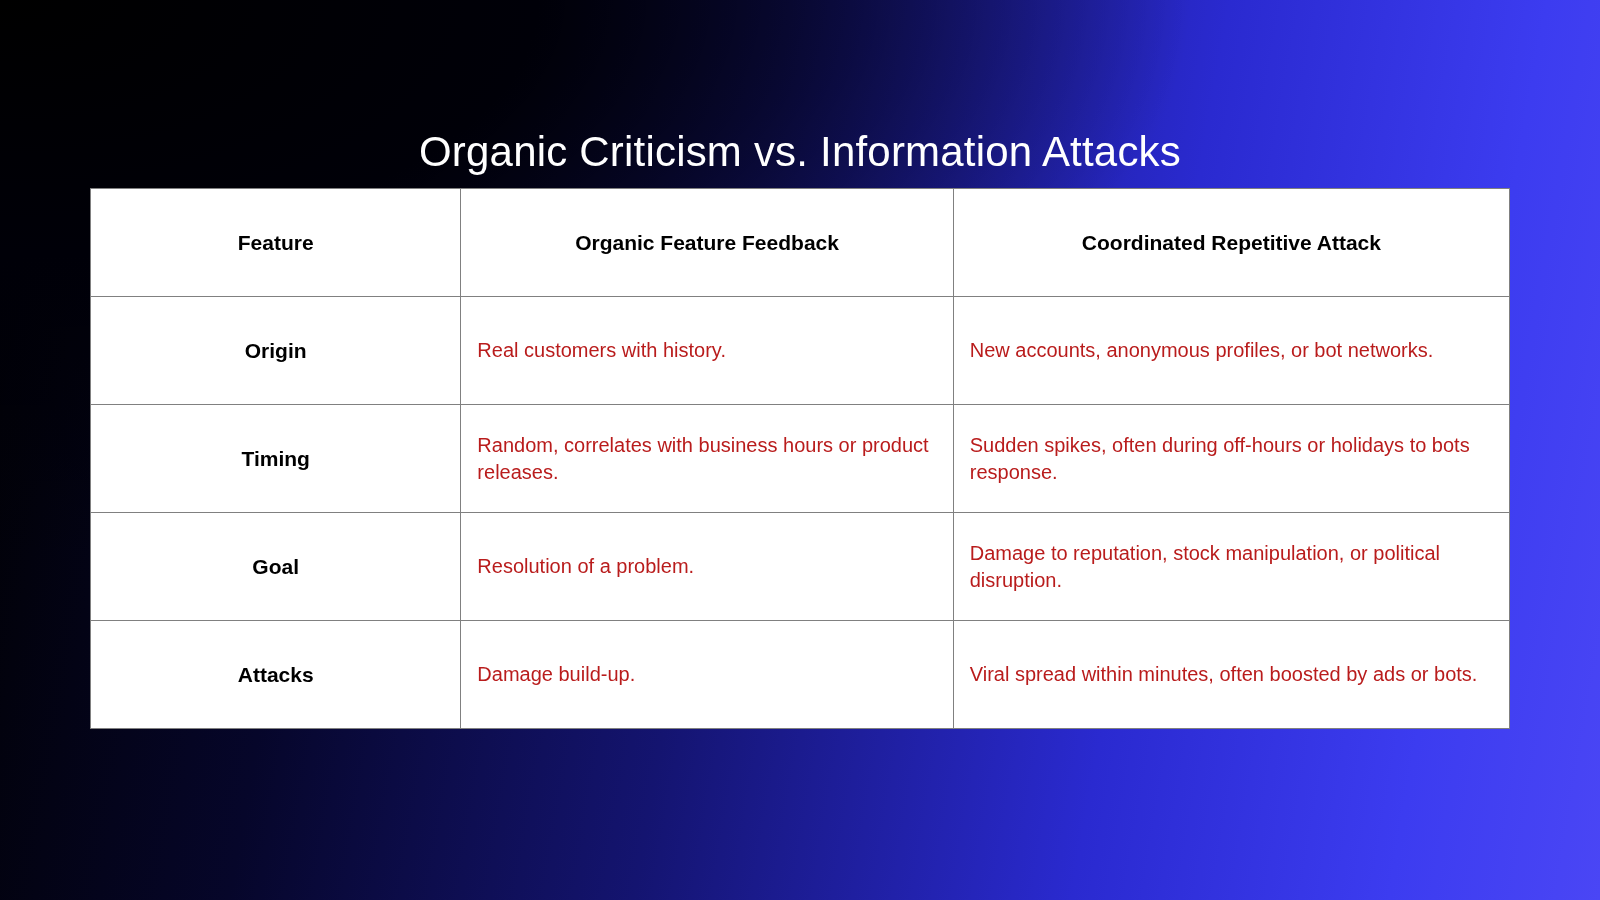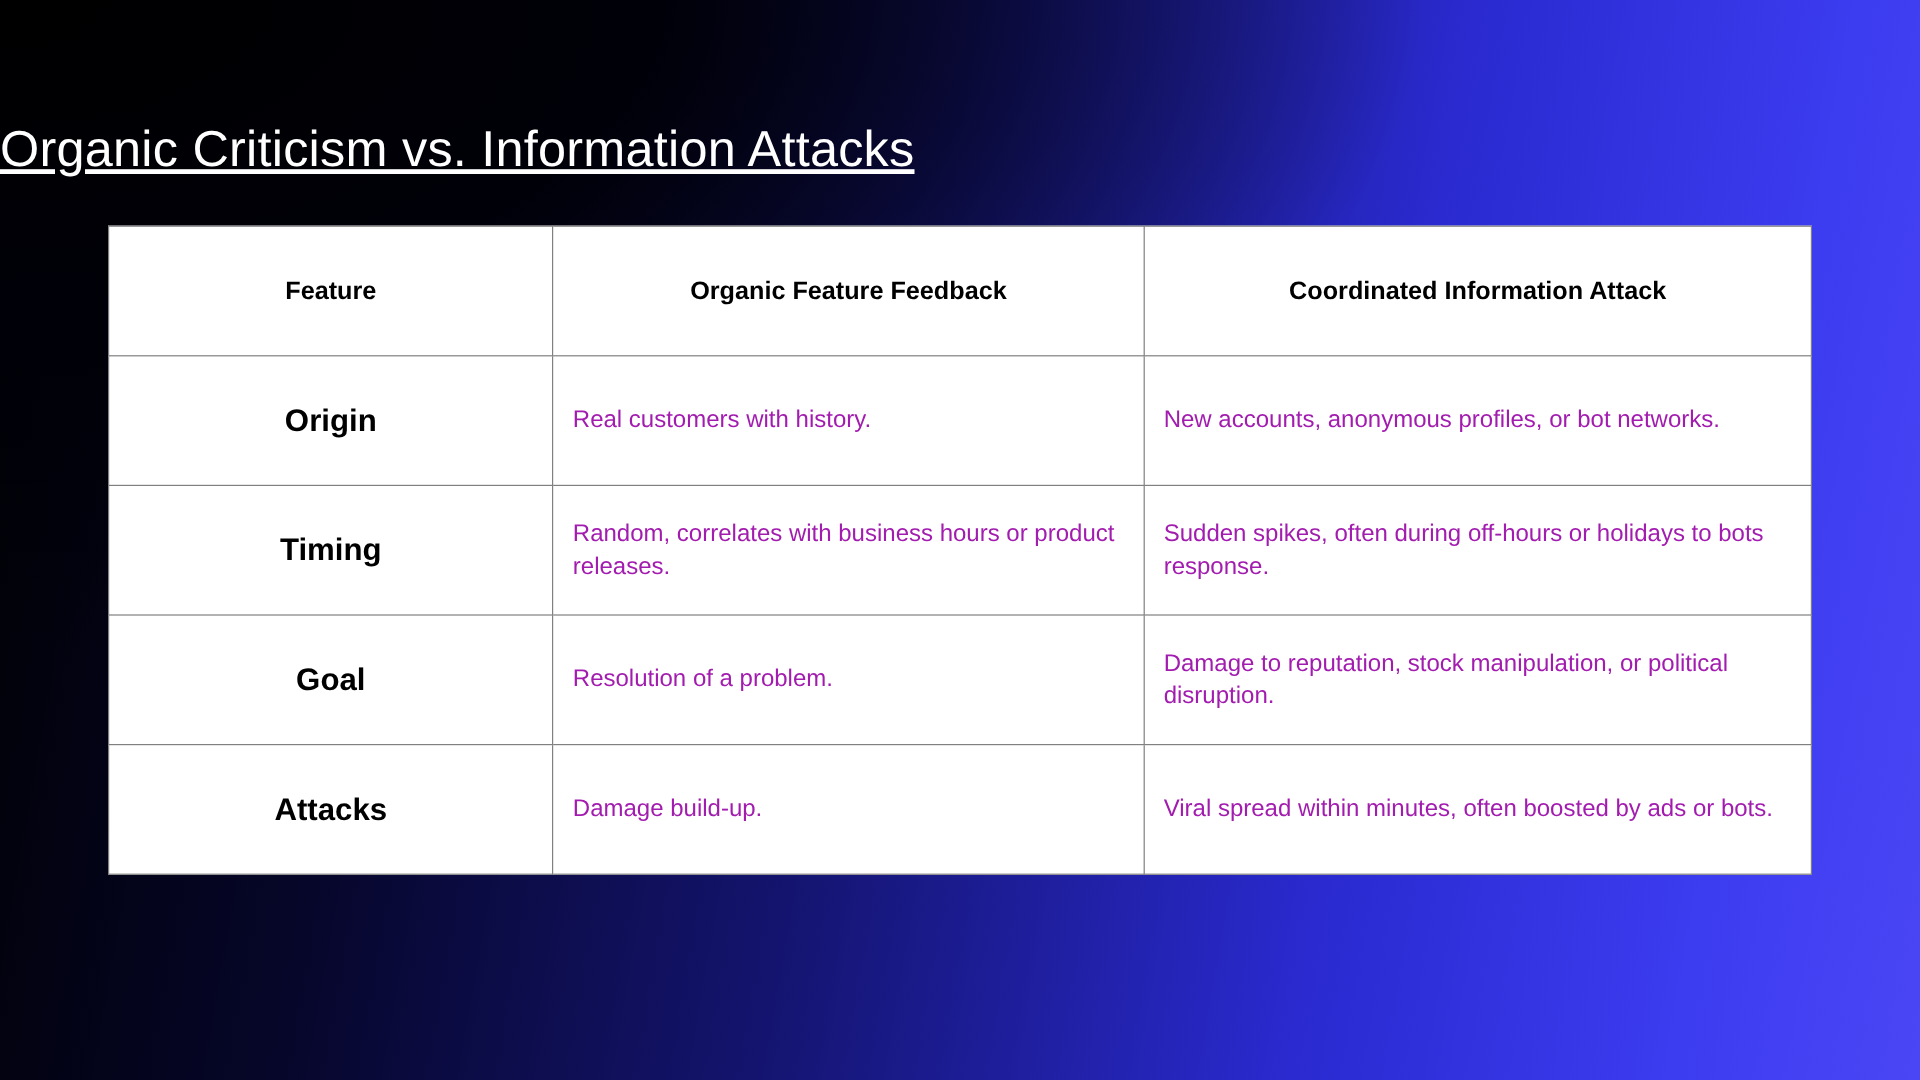--- a/index.html
+++ b/index.html
@@ -18,29 +18,29 @@
     position: relative;
     width: 1600px;
     height: 900px;
     background:
       radial-gradient(ellipse 120% 100% at 0% 0%, #000000 0%, #000008 28%, rgba(0,0,0,0) 62%),
       linear-gradient(100deg, #000000 0%, #06062a 22%, #141470 45%, #2a2ad0 70%, #3c3cf0 88%, #4a46f5 100%);
     overflow: hidden;
   }
   .slide-title {
     position: absolute;
-    top: 72px;
+    top: 100px;
     left: 0;
     width: 100%;
+    text-align: center;
     color: #ffffff;
     font-size: 42px;
     font-weight: 400;
     letter-spacing: 0.2px;
     line-height: 1.15;
-    text-decoration: underline;
   }
   .table-wrap {
     position: absolute;
     left: 90px;
     top: 188px;
     width: 1420px;
   }
   table.compare {
     width: 100%;
     border-collapse: collapse;
@@ -60,30 +60,30 @@
     height: 108px;
     text-align: center;
     font-size: 21px;
     font-weight: bold;
     color: #000000;
     padding: 20px 14px;
   }
   table.compare tbody tr { height: 108px; }
   table.compare td.feature {
     text-align: center;
-    font-size: 26px;
+    font-size: 21px;
     font-weight: bold;
     color: #000000;
     padding: 8px 14px;
   }
   table.compare td.cell {
     text-align: left;
     font-size: 20px;
     font-weight: 400;
-    color: #a21caf;
+    color: #b91c1c;
     padding: 10px 14px 10px 16px;
     line-height: 1.35;
   }
 </style>
 </head>
 <body>
 
 <div class="slide">
 
   <h1 class="slide-title">Organic Criticism vs. Information Attacks</h1>
@@ -92,21 +92,21 @@
     <table class="compare">
       <colgroup>
         <col class="c1">
           <col class="c2">
           <col class="c3">
       </colgroup>
       <thead>
         <tr>
           <th>Feature</th>
           <th>Organic Feature Feedback</th>
-          <th>Coordinated Information Attack</th>
+          <th>Coordinated Repetitive Attack</th>
         </tr>
       </thead>
       <tbody>
         <tr>
           <td class="feature">Origin</td>
           <td class="cell">Real customers with history.</td>
           <td class="cell">New accounts, anonymous profiles, or bot networks.</td>
         </tr>
         <tr>
           <td class="feature">Timing</td>

